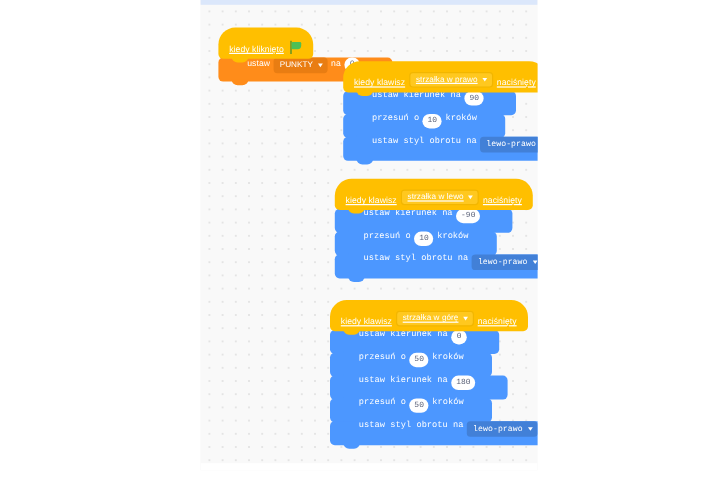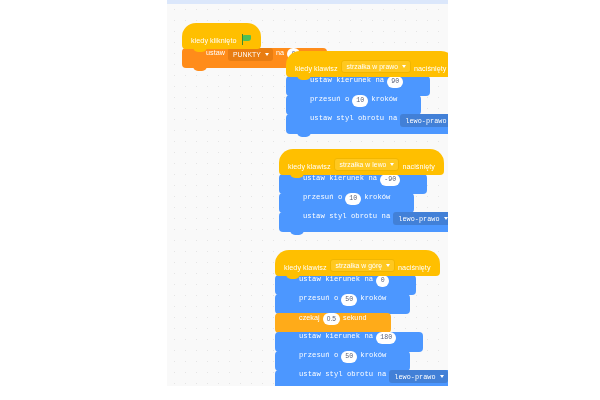--- a/index.html
+++ b/index.html
@@ -64,20 +64,21 @@
 
   
   .hat{
     height:26px;
     border-radius:14px 14px 4px 4px;
     background:#ffbf00;
     padding:0 9px;
     align-items:flex-end;
     padding-bottom:4px;
     z-index:3;
+    text-decoration:underline;
   }
   .hat::after{background:#ffbf00;}
 
   .c-motion{background:#4c97ff;font-family:Liberation Mono, monospace;}
   .c-motion::after{background:#4c97ff;}
   .c-control{background:#ffab19;}
   .c-control::after{background:#ffab19;}
   .c-variable{background:#ff8c1a;}
   .c-variable::after{background:#ff8c1a;}
   .c-event{background:#ffbf00;}
@@ -238,25 +239,20 @@
         <span class="lbl">ustaw kierunek na</span>
         <span class="oval">0</span>
       </div>
 
       <div class="blk c-motion">
         <span class="lbl">przesuń o</span>
         <span class="oval">50</span>
         <span class="lbl">kroków</span>
       </div>
 
-      <div class="blk c-control">
-        <span class="lbl">czekaj</span>
-        <span class="oval">0.5</span>
-        <span class="lbl">sekund</span>
-      </div>
 
       <div class="blk c-motion">
         <span class="lbl">ustaw kierunek na</span>
         <span class="oval">180</span>
       </div>
 
       <div class="blk c-motion">
         <span class="lbl">przesuń o</span>
         <span class="oval">50</span>
         <span class="lbl">kroków</span>

